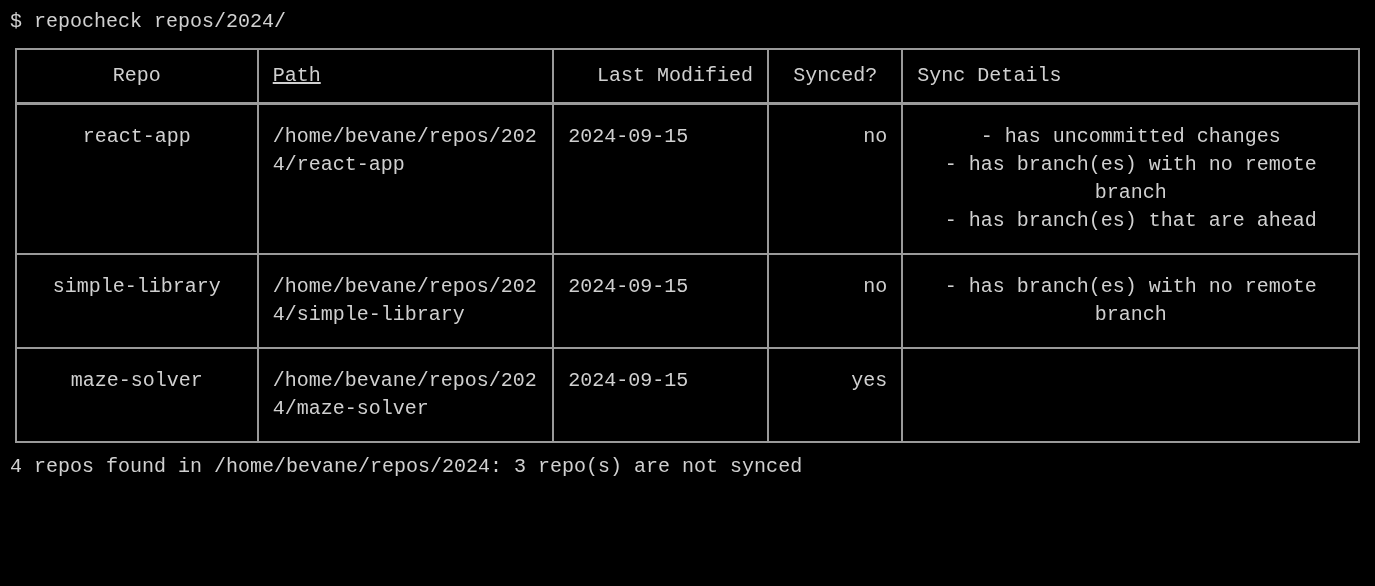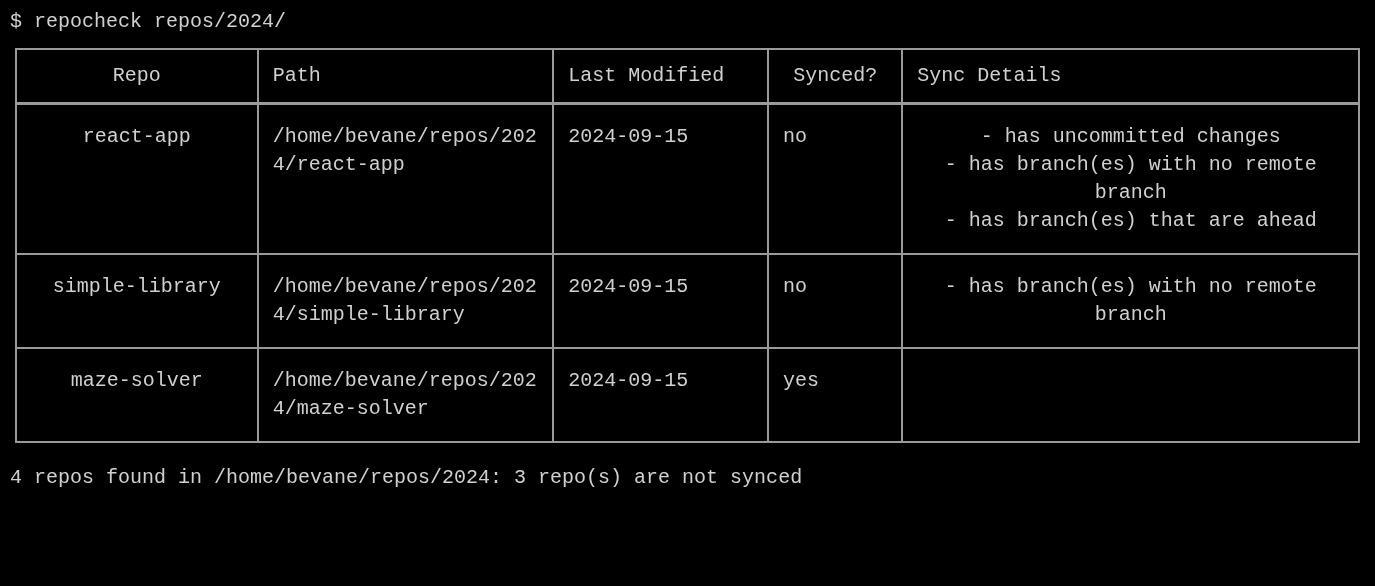--- a/index.html
+++ b/index.html
@@ -46,23 +46,24 @@
       text-align: left;
       padding-bottom: 12px;
       padding-top: 12px;
     }
     th.col-repo {
       text-align: center;
       width: 18%;
     }
     th.col-path {
       width: 22%;
+      text-decoration: underline;
     }
     th.col-modified {
-      text-align: left;
+      text-align: right;
       width: 16%;
     }
     th.col-synced {
       text-align: center;
       width: 10%;
       margin-left: 9px;
     }
     th.col-details {
       width: 34%;
       margin-left: 42px;
@@ -71,28 +72,28 @@
       text-align: center;
       word-break: break-all;
     }
     td.cell-path {
       word-break: break-all;
     }
     td.cell-modified {
       text-align: left;
     }
     td.cell-synced {
-      text-align: left;
+      text-align: right;
     }
     td.cell-details {
       white-space: pre-wrap;
       text-align: center;
     }
     .summary {
-      margin-top: 21px;
+      margin-top: 10px;
       color: #d0d0d0;
     }
   </style>
 </head>
 <body>
 
 <div class="command-line">
   <span class="prompt">$ </span><span>repocheck repos/2024/</span>
 </div>
 

